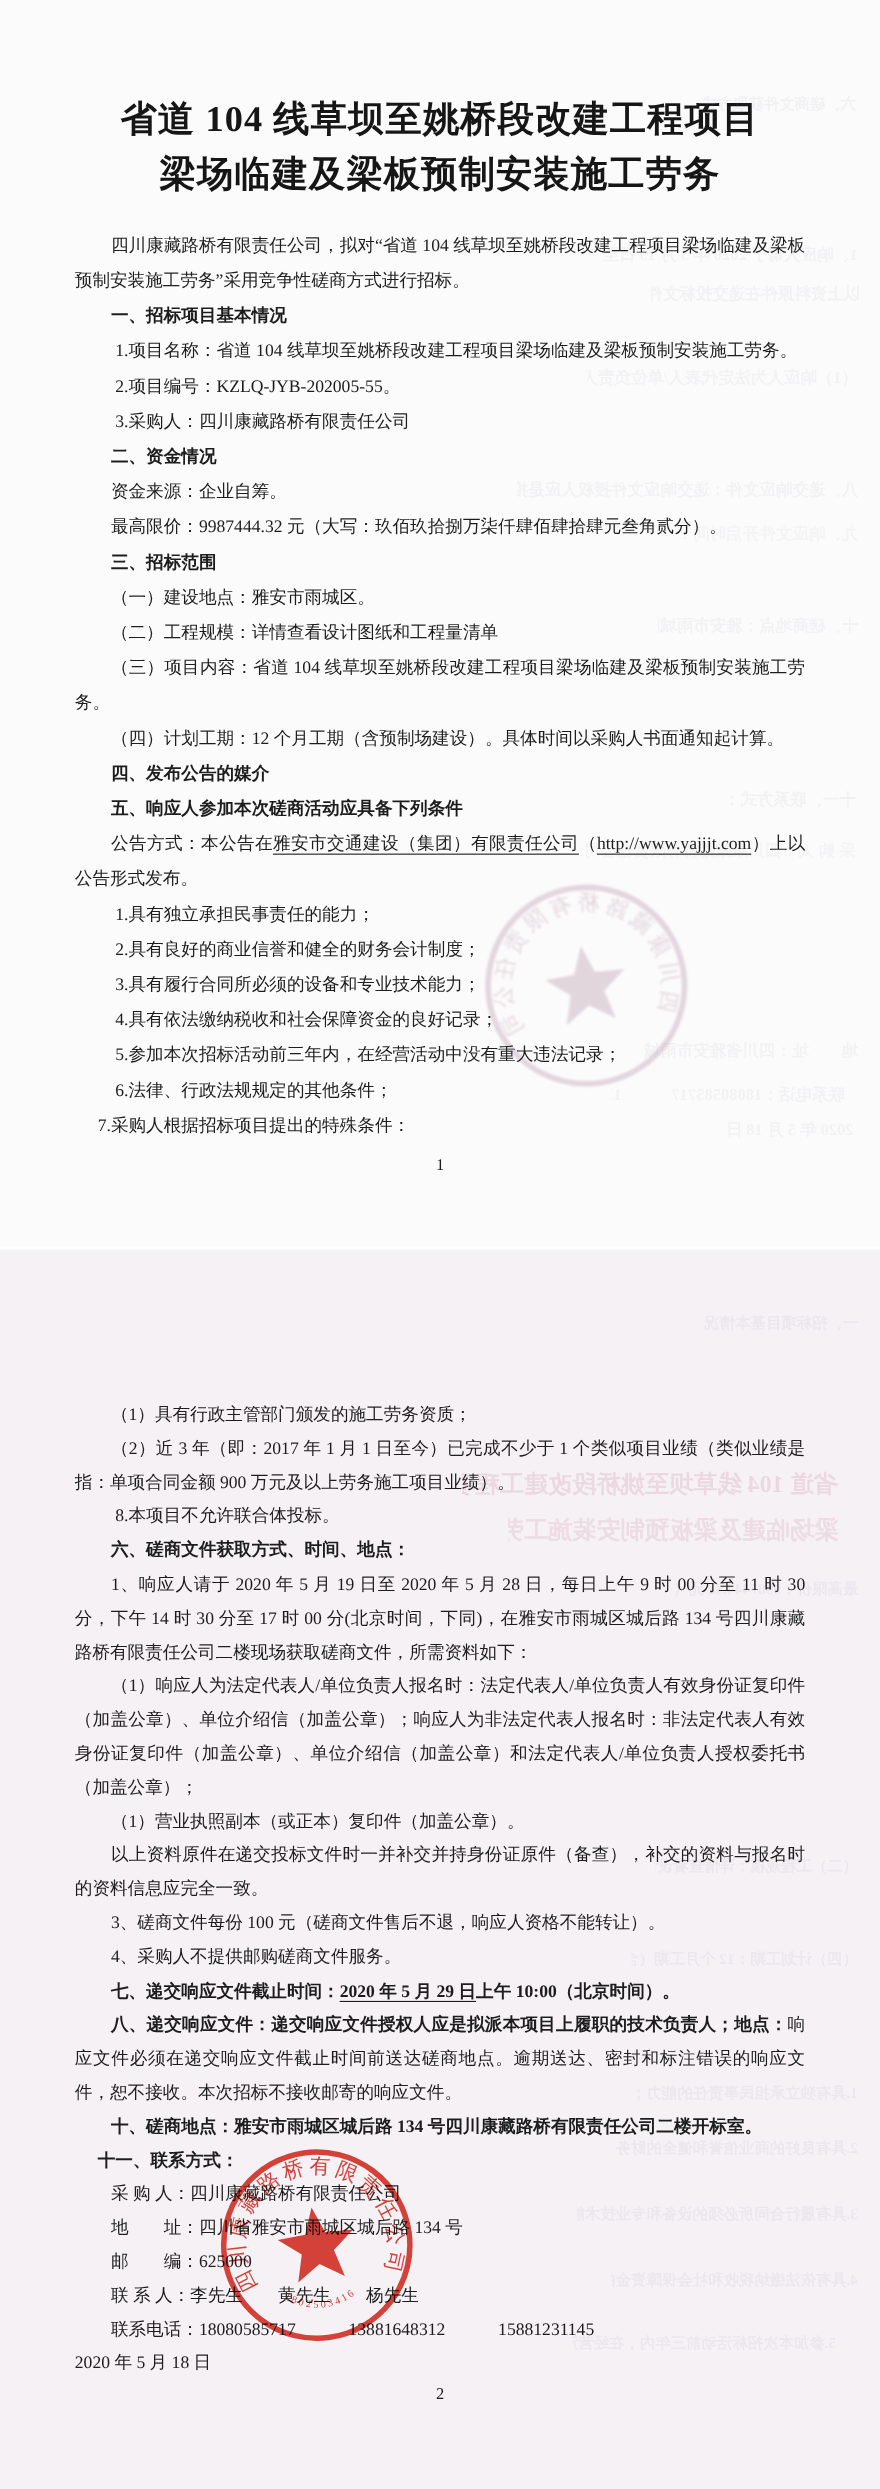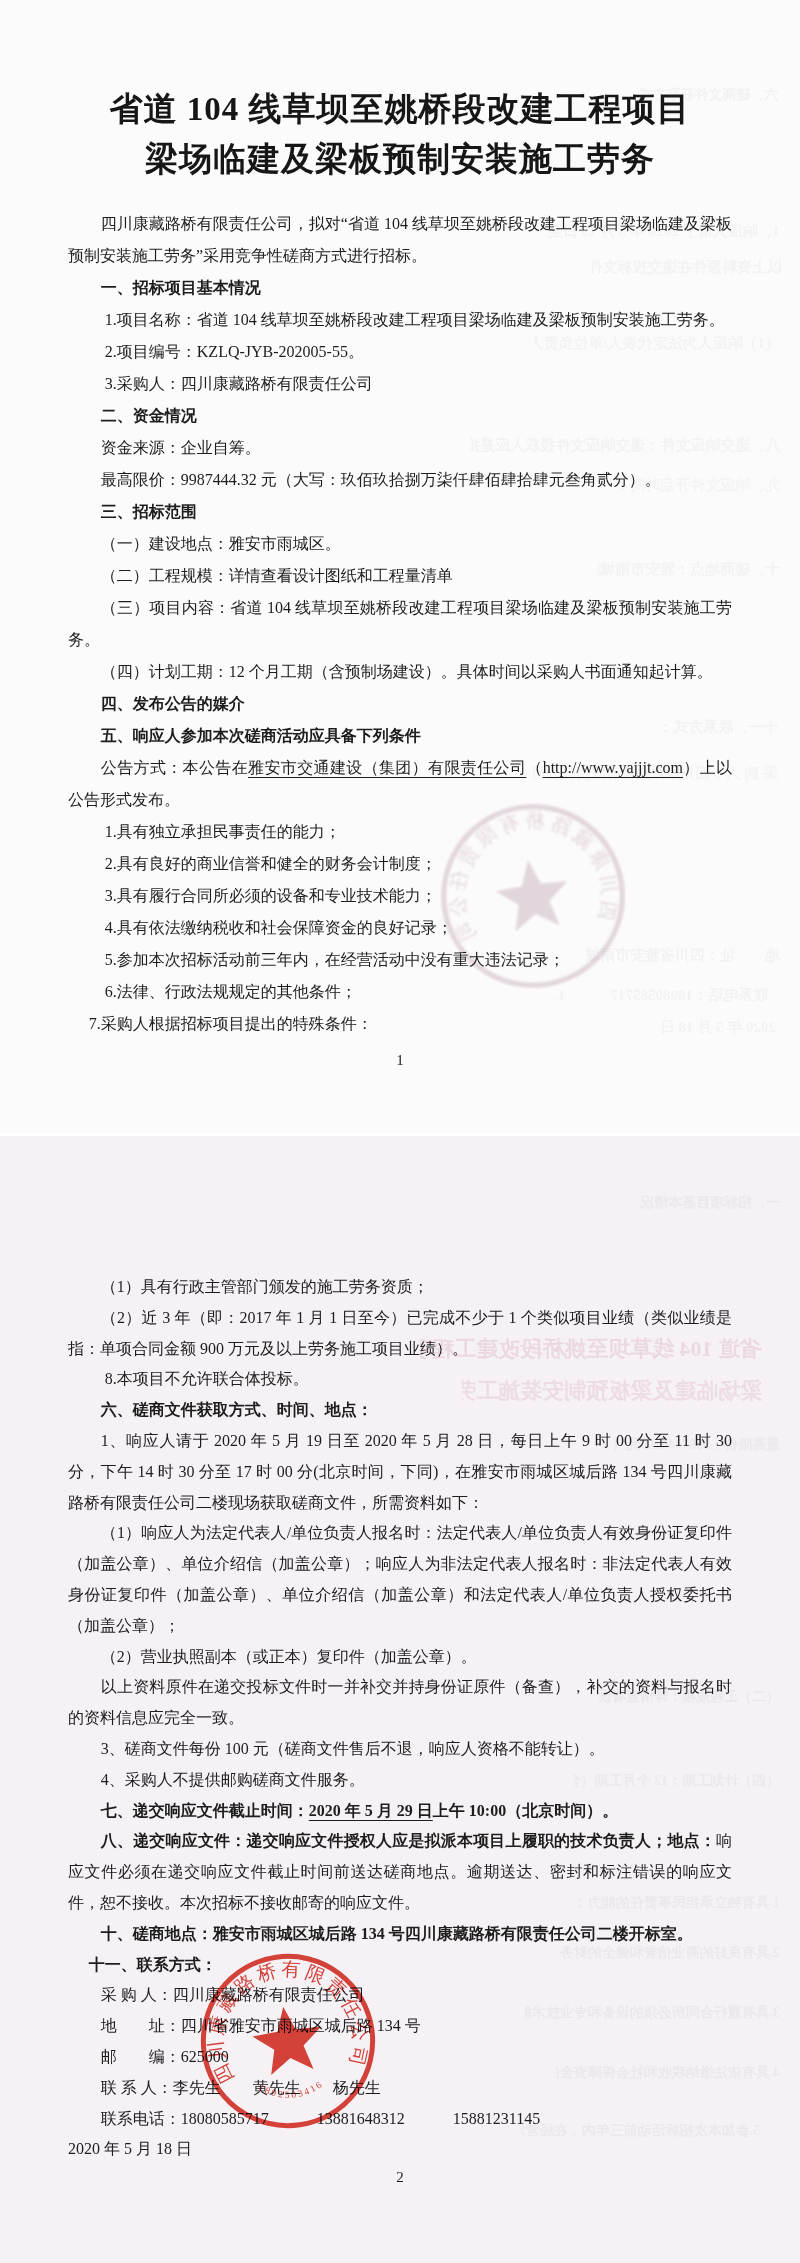--- a/index.html
+++ b/index.html
@@ -103,21 +103,21 @@
   <div class="seam"></div>
 
   <section class="page page2">
     <div class="body">
         <p class="ti"><span>（1）具有行政主管部门颁发的施工劳务资质；</span></p>
         <p class="ti"><span>（2）近 3 年（即：2017 年 1 月 1 日至今）已完成不少于 1 个类似项目业绩（类似业绩是指：单项合同金额 900 万元及以上劳务施工项目业绩）。</span></p>
         <p class="ti2"><span>8.本项目不允许联合体投标。</span></p>
         <p class="ti hd"><span class="b">六、磋商文件获取方式、时间、地点：</span></p>
         <p class="ti"><span>1、响应人请于 2020 年 5 月 19 日至 2020 年 5 月 28 日，每日上午 9 时 00 分至 11 时 30 分，下午 14 时 30 分至 17 时 00 分(北京时间，下同)，在雅安市雨城区城后路 134 号四川康藏路桥有限责任公司二楼现场获取磋商文件，所需资料如下：</span></p>
         <p class="ti"><span>（1）响应人为法定代表人/单位负责人报名时：法定代表人/单位负责人有效身份证复印件（加盖公章）、单位介绍信（加盖公章）；响应人为非法定代表人报名时：非法定代表人有效身份证复印件（加盖公章）、单位介绍信（加盖公章）和法定代表人/单位负责人授权委托书（加盖公章）；</span></p>
-        <p class="ti"><span>（2）营业执照副本（或正本）复印件（加盖公章）。</span></p>
+        <p class="ti"><span>（1）营业执照副本（或正本）复印件（加盖公章）。</span></p>
         <p class="ti"><span>以上资料原件在递交投标文件时一并补交并持身份证原件（备查），补交的资料与报名时的资料信息应完全一致。</span></p>
         <p class="ti"><span>3、磋商文件每份 100 元（磋商文件售后不退，响应人资格不能转让）。</span></p>
         <p class="ti"><span>4、采购人不提供邮购磋商文件服务。</span></p>
         <p class="ti"><span class="b">七、递交响应文件截止时间：</span><span class="b u">2020 年 5 月 29 日</span><span class="b">上午 10:00（北京时间）。</span></p>
         <p class="ti"><span class="b">八、递交响应文件：递交响应文件授权人应是拟派本项目上履职的技术负责人；地点：</span><span>响应文件必须在递交响应文件截止时间前送达磋商地点。逾期送达、密封和标注错误的响应文件，恕不接收。本次招标不接收邮寄的响应文件。</span></p>
         <p class="ti"><span class="b">十、磋商地点：雅安市雨城区城后路 134 号四川康藏路桥有限责任公司二楼开标室。</span></p>
         <p class="ti15"><span class="b">十一、联系方式：</span></p>
         <p class="ct"><span>采 购 人：四川康藏路桥有限责任公司</span></p>
         <p class="ct"><span>地　　址：四川省雅安市雨城区城后路 134 号</span></p>
         <p class="ct"><span>邮　　编：625000</span></p>

